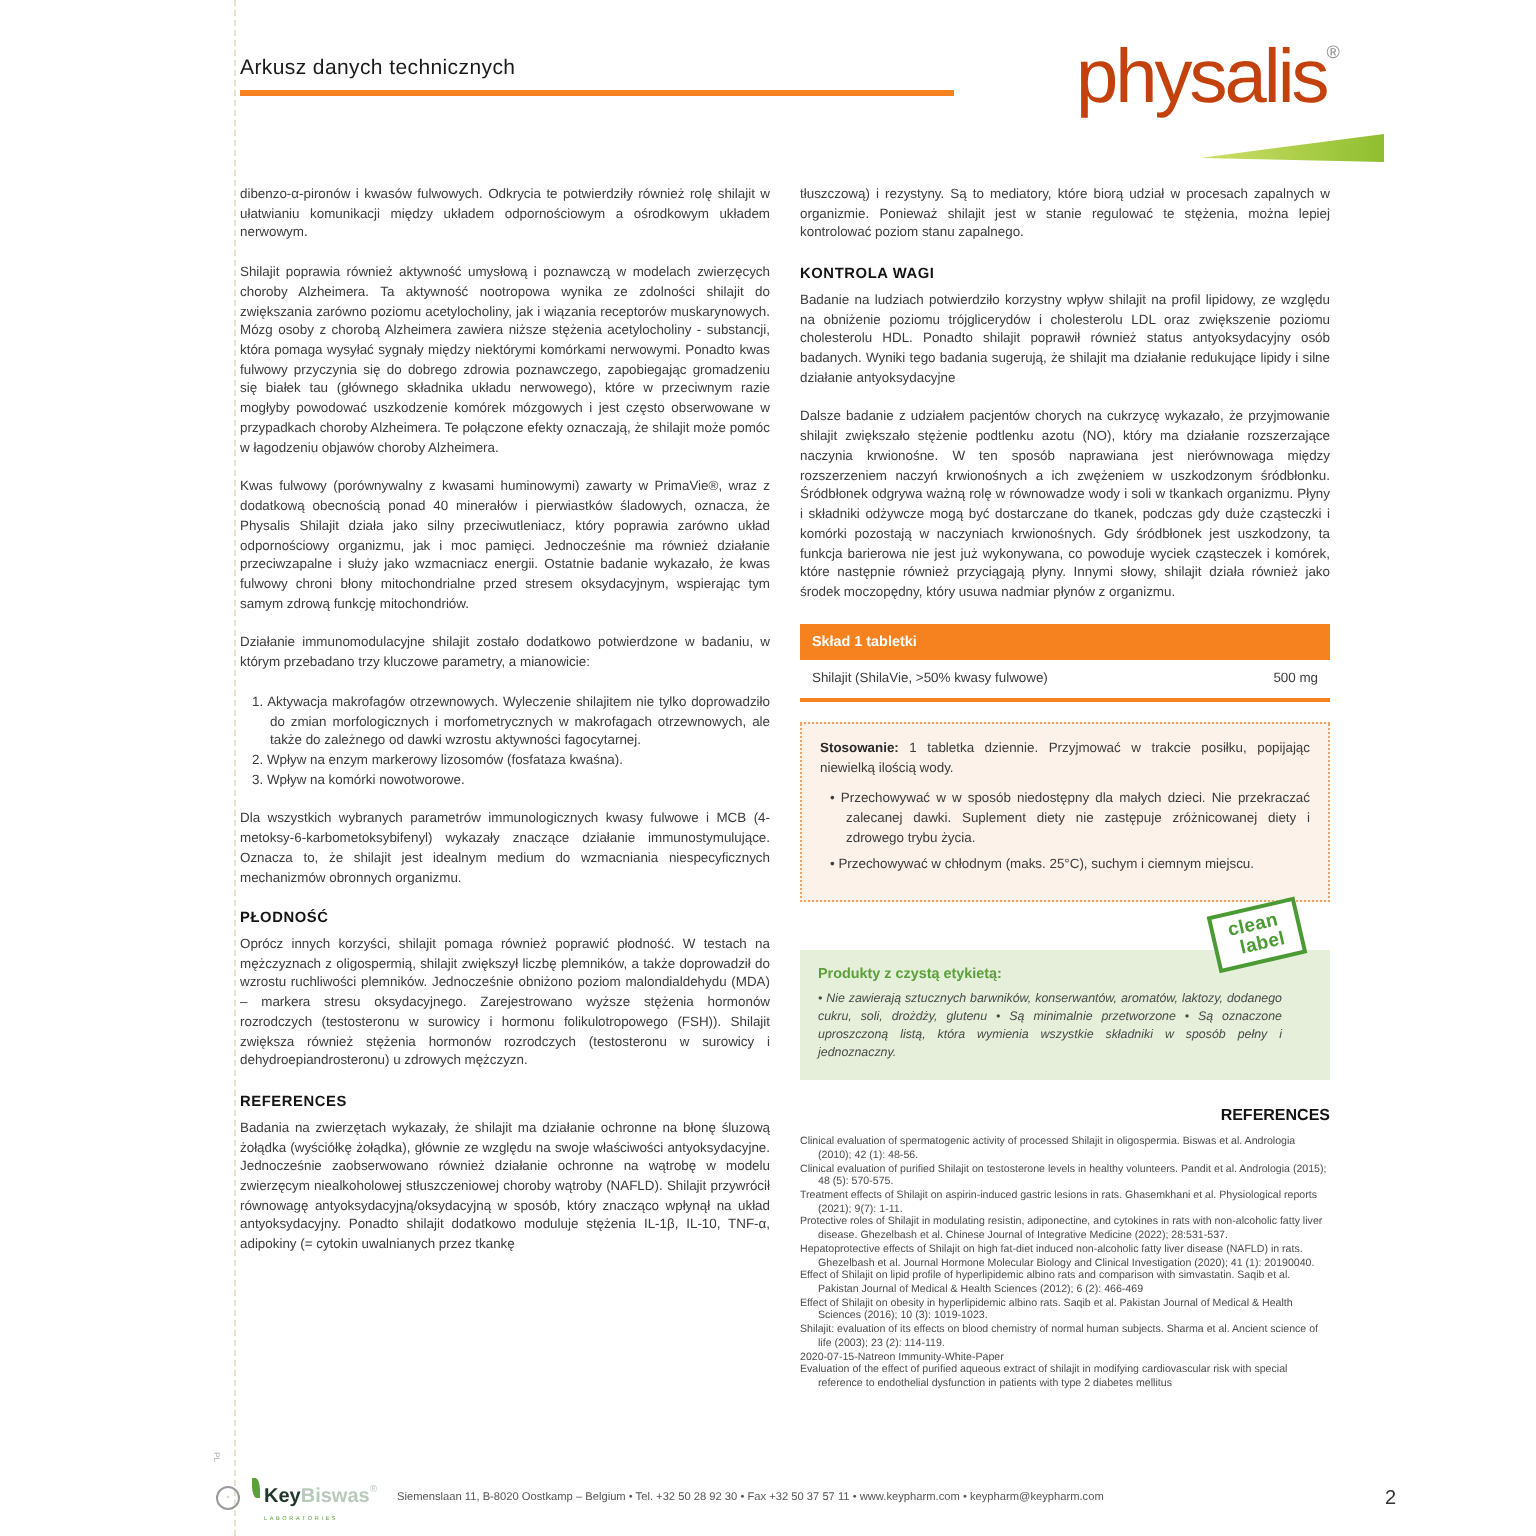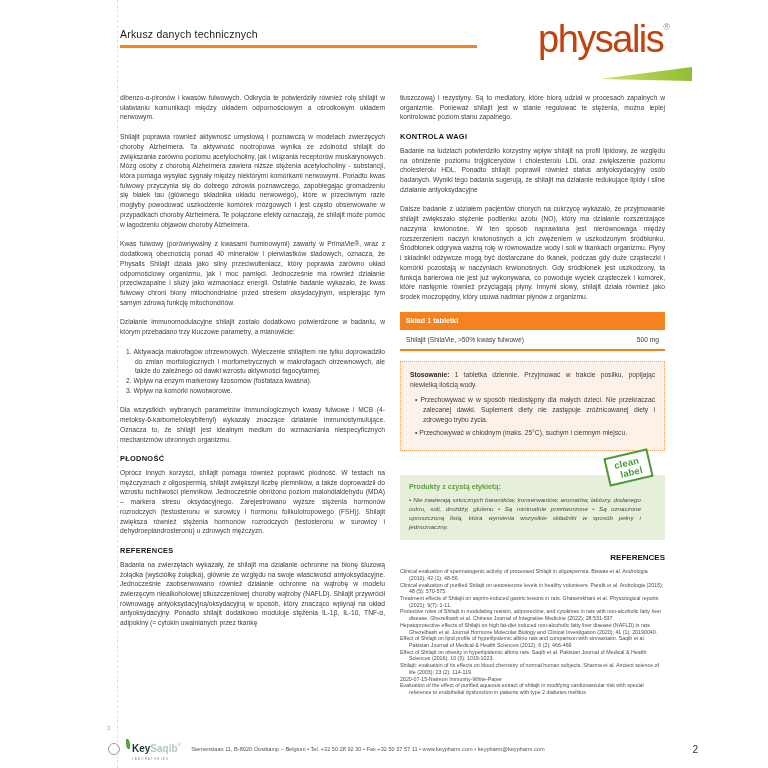--- a/index.html
+++ b/index.html
@@ -154,20 +154,20 @@
       </div>
     </div>
   </div>
 
   <div class="footer">
     <span class="side-mark">PL</span>
     <span class="cert-circle">◦</span>
     <span class="kp-logo">
       <span class="kp-leaf"></span>
       <span>
-        <span class="kp-key">Key</span><span class="kp-pharm">Saqib</span><span class="kp-sup">®</span>
+        <span class="kp-key">Key</span><span class="kp-pharm">Biswas</span><span class="kp-sup">®</span>
         <div class="kp-sub">LABORATORIES</div>
       </span>
     </span>
     <span class="addr">Siemenslaan 11, B-8020 Oostkamp – Belgium • Tel. +32 50 28 92 30 • Fax +32 50 37 57 11 • www.keypharm.com • keypharm@keypharm.com</span>
     <span class="page-num">2</span>
   </div>
 </div>
 
 </body></html>

